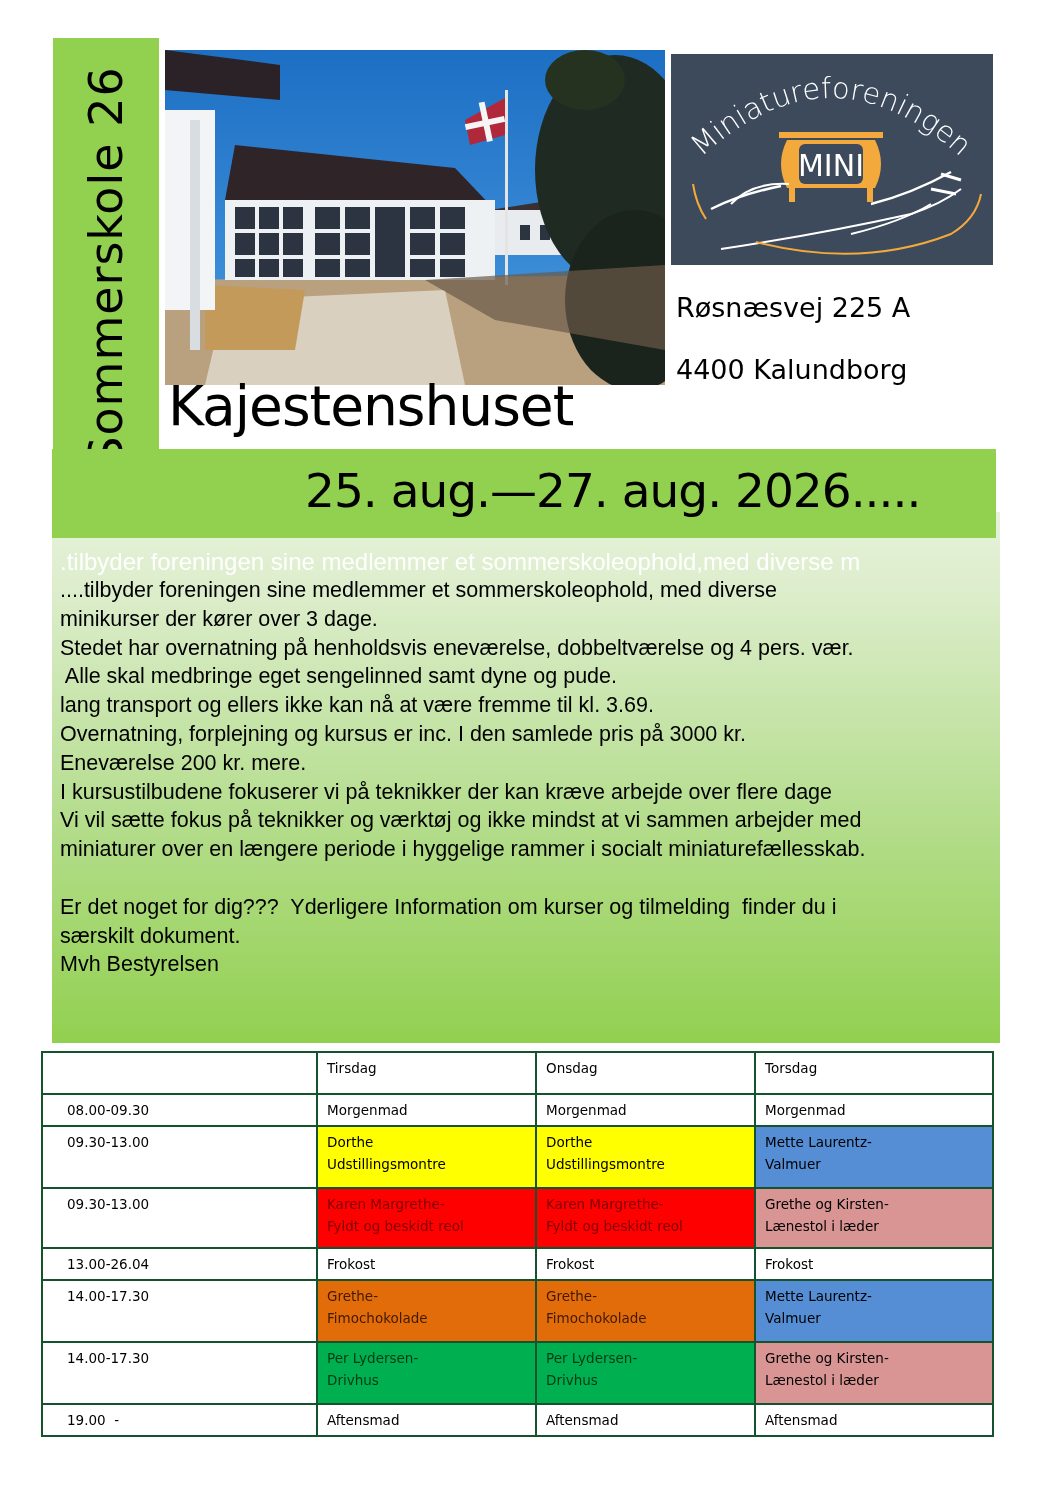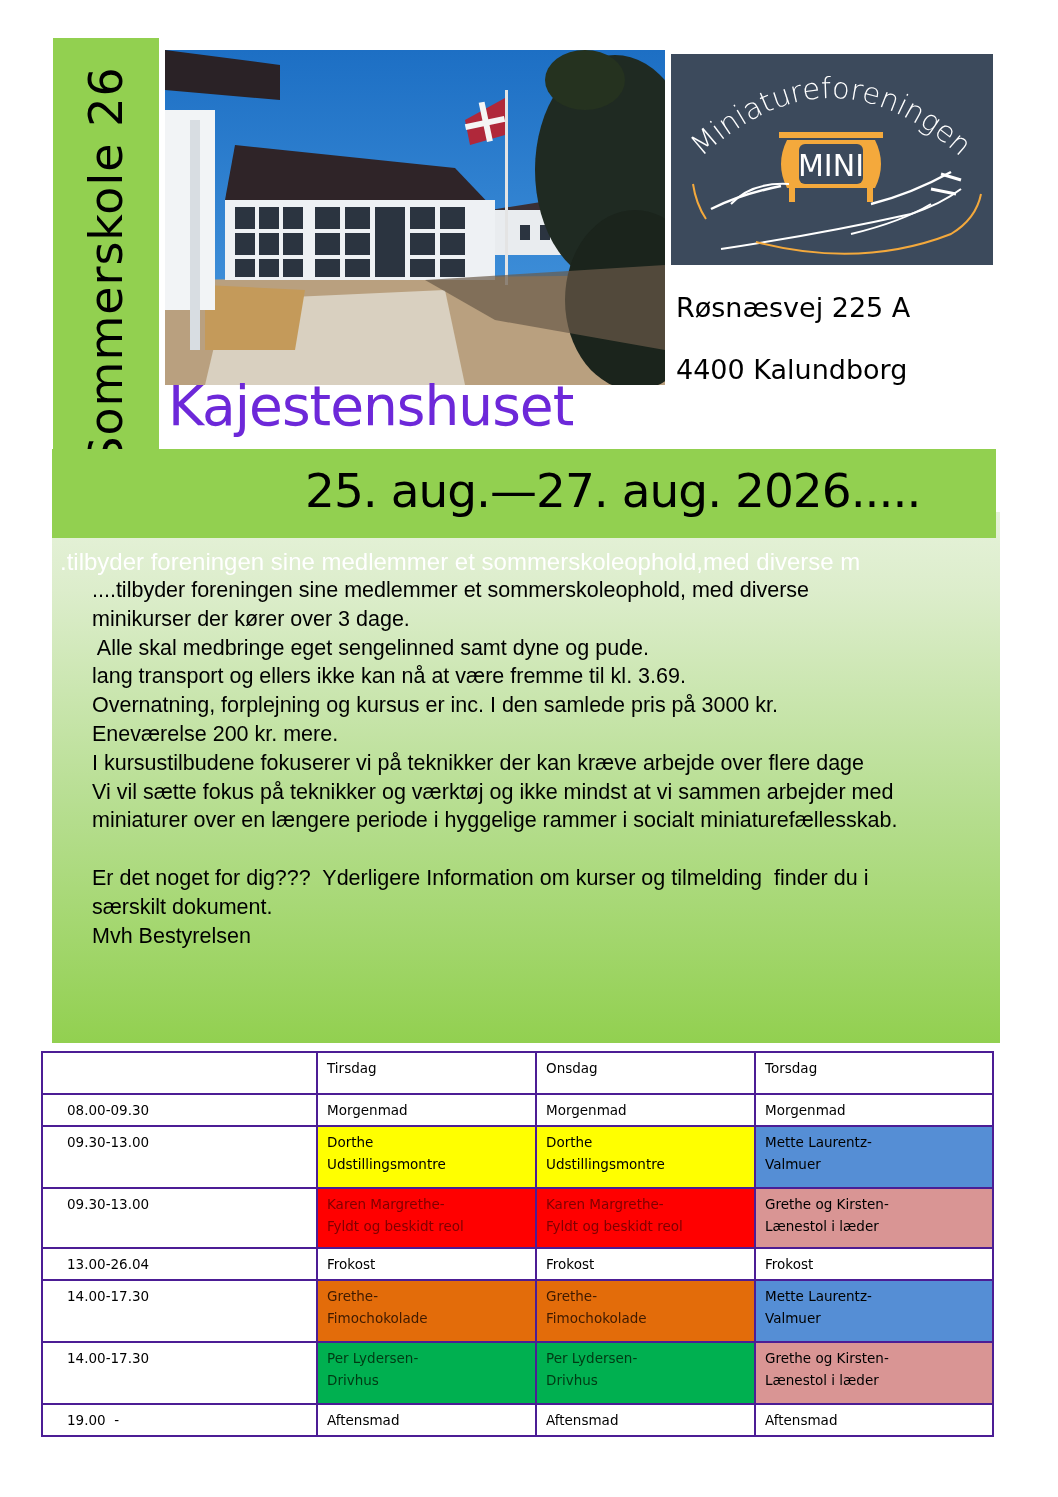--- a/index.html
+++ b/index.html
@@ -26,52 +26,52 @@
     position: absolute; left: 671px; top: 54px; width: 322px; height: 211px;
     background: #3c4a5c; overflow: hidden;
   }
 
   .address { position: absolute; left: 676px; font-family: "DejaVu Sans", sans-serif; font-size: 27px; color: #000; }
   .address.l1 { top: 292px; }
   .address.l2 { top: 354px; }
 
   .venue {
     position: absolute; left: 168px; top: 374px; font-family: "DejaVu Sans", sans-serif;
-    font-size: 55px; color: #6d28d9; letter-spacing: -1px;
+    font-size: 55px; color: #000000; letter-spacing: -1px;
   }
 
   .date-band {
     position: absolute; left: 52px; top: 449px; width: 944px; height: 89px; background: #92d050;
   }
   .date-text {
     position: absolute; left: 305px; top: 463px; font-family: "DejaVu Sans", sans-serif;
     font-size: 47px; color: #000; letter-spacing: -1px; white-space: nowrap;
   }
 
   .body-box {
     position: absolute; left: 52px; top: 512px; width: 948px; height: 531px;
     background: linear-gradient(to bottom, #e6f2da 0%, #dcedcb 15%, #b7de91 55%, #92d050 100%);
   }
   .ghost-line {
     position: absolute; left: 60px; top: 548px; font-size: 24px; color: #ffffff; white-space: nowrap;
     font-family: "Liberation Sans", sans-serif; width: 830px; overflow: hidden;
   }
   .body-text {
     position: absolute; left: 60px; top: 576px; width: 940px; font-size: 21.5px; line-height: 28.8px;
-    font-family: "Liberation Sans", sans-serif; color: #000; margin-left: 32px;
+    font-family: "Liberation Sans", sans-serif; color: #000;
   }
   .body-text p { margin: 0; white-space: nowrap; }
   .body-text .gap { height: 28.8px; }
 
   table.schedule {
     position: absolute; left: 41px; top: 1051px; width: 953px;
     border-collapse: collapse; font-family: "DejaVu Sans", sans-serif; font-size: 13.5px;
   }
   table.schedule td {
-    border: 2px solid #4c1d95; vertical-align: top; padding: 4px 9px 0 9px; line-height: 22px;
+    border: 2px solid #14532d; vertical-align: top; padding: 4px 9px 0 9px; line-height: 22px;
   }
   table.schedule td.time { width: 240px; padding-left: 24px; }
   table.schedule td.day { width: 199px; }
   table.schedule tr.h40 td { height: 36px; }
   table.schedule tr.h30 td { height: 26px; }
   table.schedule tr.h60 td { height: 54px; }
   table.schedule tr.h58 td { height: 56px; }
   .sub { display: block; }
 </style>
 </head>
@@ -184,20 +184,21 @@
 <div class="body-box"></div>
 
 <div class="date-band"></div>
 <div class="date-text">25. aug.—27. aug. 2026.....</div>
 
 <div class="ghost-line">.tilbyder foreningen sine medlemmer et sommerskoleophold,med diverse m</div>
 
 <div class="body-text">
   <p>....tilbyder foreningen sine medlemmer et sommerskoleophold, med diverse</p>
   <p>minikurser  der kører over 3 dage.</p>
+  <p>Stedet har overnatning på henholdsvis eneværelse, dobbeltværelse og 4 pers. vær.</p>
   <p style="white-space:pre;"> Alle skal medbringe eget sengelinned samt dyne og pude.</p>
   <p>lang transport og ellers ikke kan nå at være fremme til kl. 3.69.</p>
   <p>Overnatning, forplejning og kursus er inc. I den samlede pris på 3000 kr.</p>
   <p>Eneværelse 200 kr. mere.</p>
   <p>I kursustilbudene fokuserer vi på teknikker der kan kræve arbejde over flere dage</p>
   <p>Vi vil sætte fokus på teknikker og værktøj og ikke mindst at vi sammen arbejder med</p>
   <p>miniaturer over en længere periode i hyggelige rammer i socialt miniaturefællesskab.</p>
   <div class="gap"></div>
   <p style="white-space:pre;">Er det noget for dig???  Yderligere Information om kurser og tilmelding  finder du i</p>
   <p>særskilt dokument.</p>

